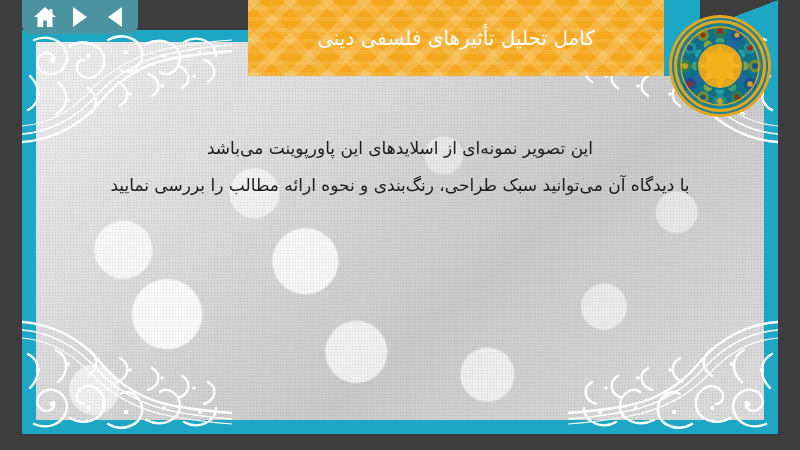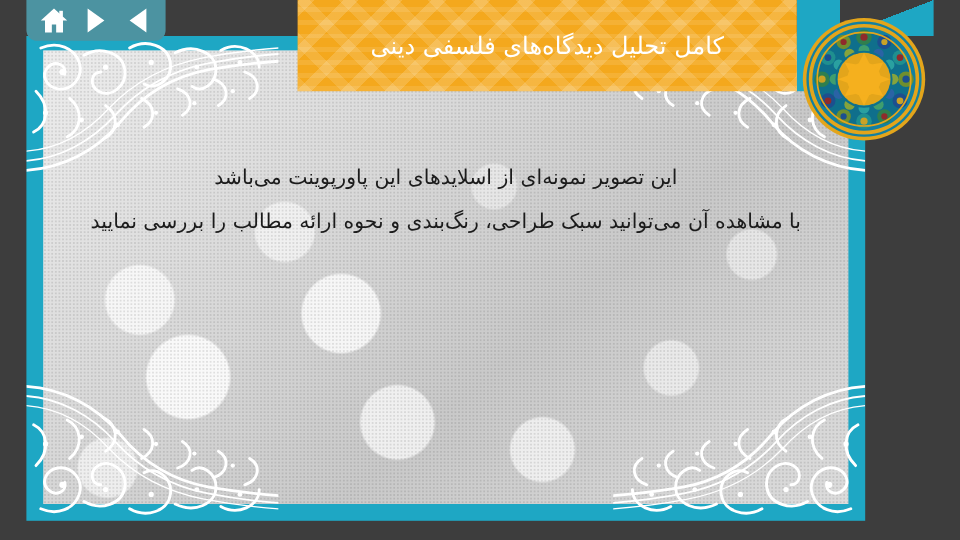--- a/index.html
+++ b/index.html
@@ -51,21 +51,21 @@
     border-top: 10px solid transparent;
     border-bottom: 10px solid transparent;
     border-left: 14px solid #ffffff;
   }
 
   
   #slide {
     position: absolute;
     left: 22px;
     top: 30px;
-    width: 699px;
+    width: 756px;
     height: 404px;
     overflow: hidden;
     background: #1ea7c4;
   }
   
   #slide-inner {
     position: absolute;
     left: 14px;
     top: 12px;
     right: 14px;
@@ -334,32 +334,32 @@
         <circle cx="46" cy="70" r="2"></circle>
           <circle cx="76" cy="74" r="2"></circle>
         <circle cx="108" cy="64" r="1.8"></circle>
           <circle cx="140" cy="56" r="1.8"></circle>
         <circle cx="172" cy="46" r="1.8"></circle>
       </g>
     </svg>
 
     <div id="body-text">
       <div class="body-line">این تصویر نمونه‌ای از اسلایدهای این پاورپوینت می‌باشد</div>
-      <div class="body-line">با مشاهده آن می‌توانید سبک طراحی، رنگ‌بندی و نحوه ارائه مطالب را بررسی نمایید</div>
+      <div class="body-line">با دیدگاه آن می‌توانید سبک طراحی، رنگ‌بندی و نحوه ارائه مطالب را بررسی نمایید</div>
     </div>
 
   </div>
 
   <div id="banner-notch"></div>
 
   <div id="title-banner">
     <div id="banner-tab"></div>
     <div id="banner-body">
       <div id="banner-stripes"></div>
-      <div class="banner-line">کامل تحلیل دیدگاه‌های فلسفی دینی</div>
+      <div class="banner-line">کامل تحلیل تأثیر‌های فلسفی دینی</div>
     </div>
   </div>
 
   <svg id="medallion" viewBox="0 0 104 104">
     <circle cx="52" cy="52" r="51" fill="#e3a51b"></circle>
     <circle cx="52" cy="52" r="48" fill="#1380a0"></circle>
     <circle cx="52" cy="52" r="45" fill="#e3a51b"></circle>
     <circle cx="52" cy="52" r="43" fill="#1380a0"></circle>
     <circle cx="52" cy="52" r="39" fill="#0f6f8c"></circle>
     <g>

